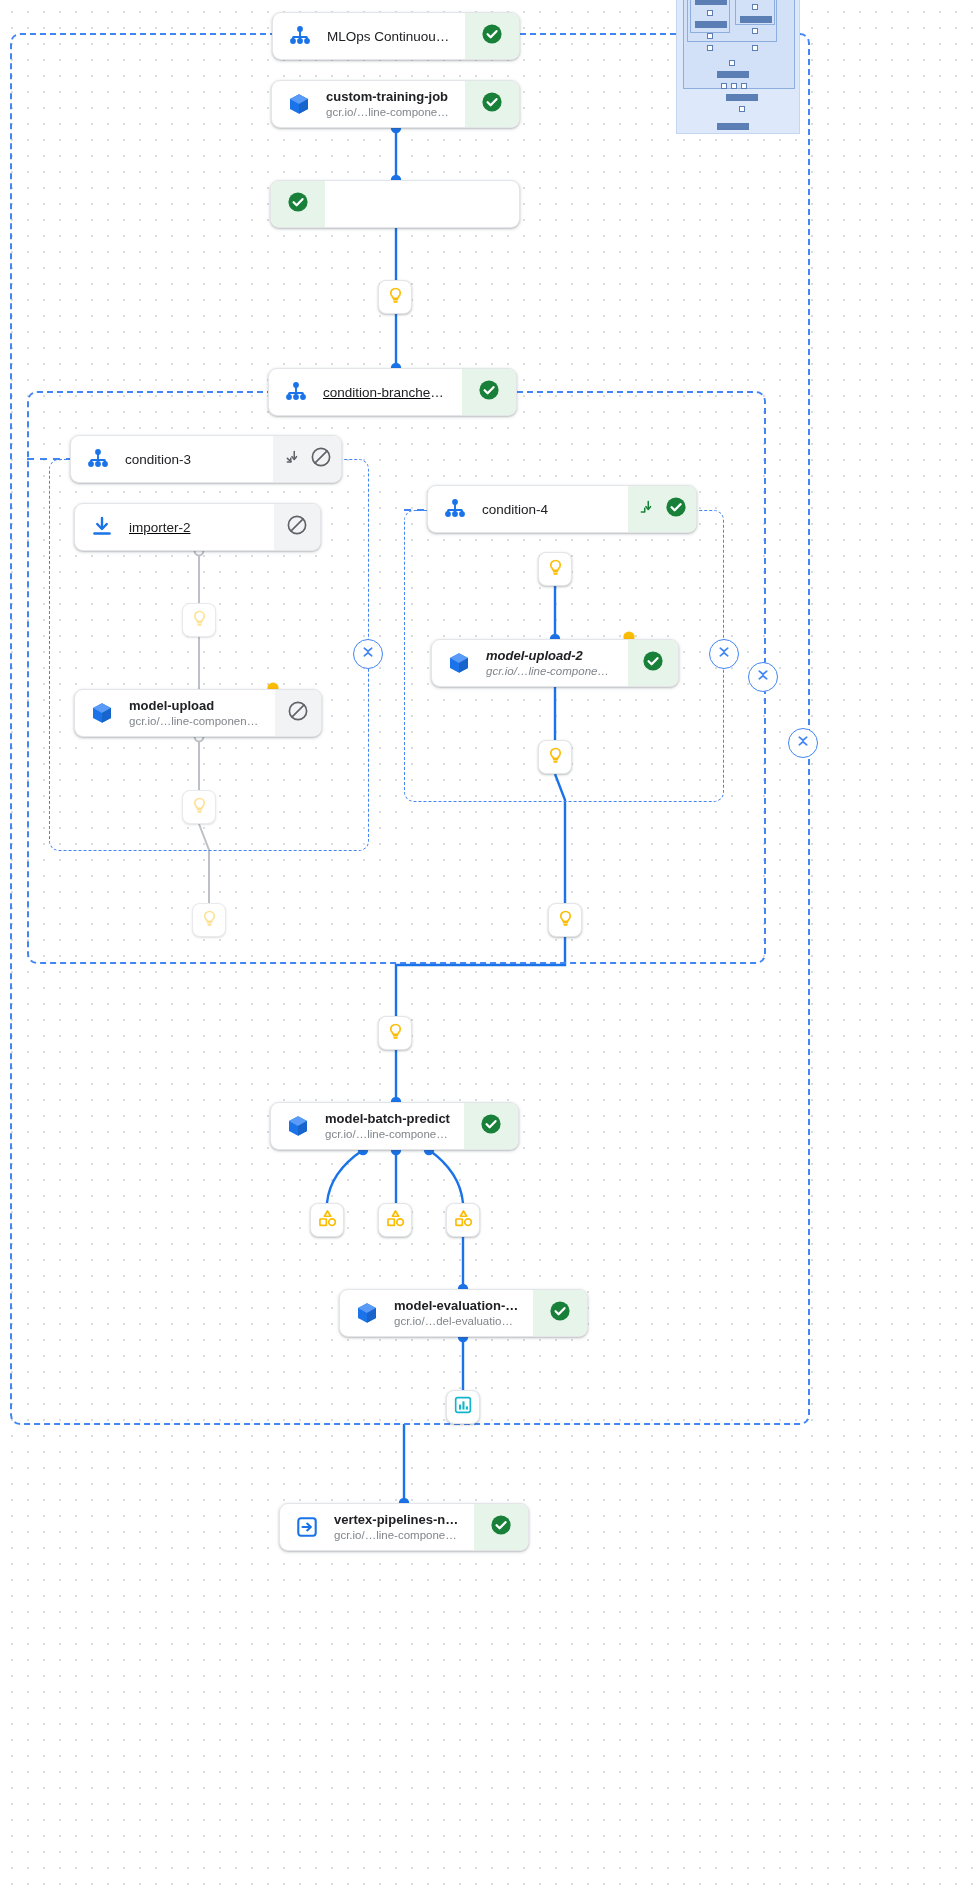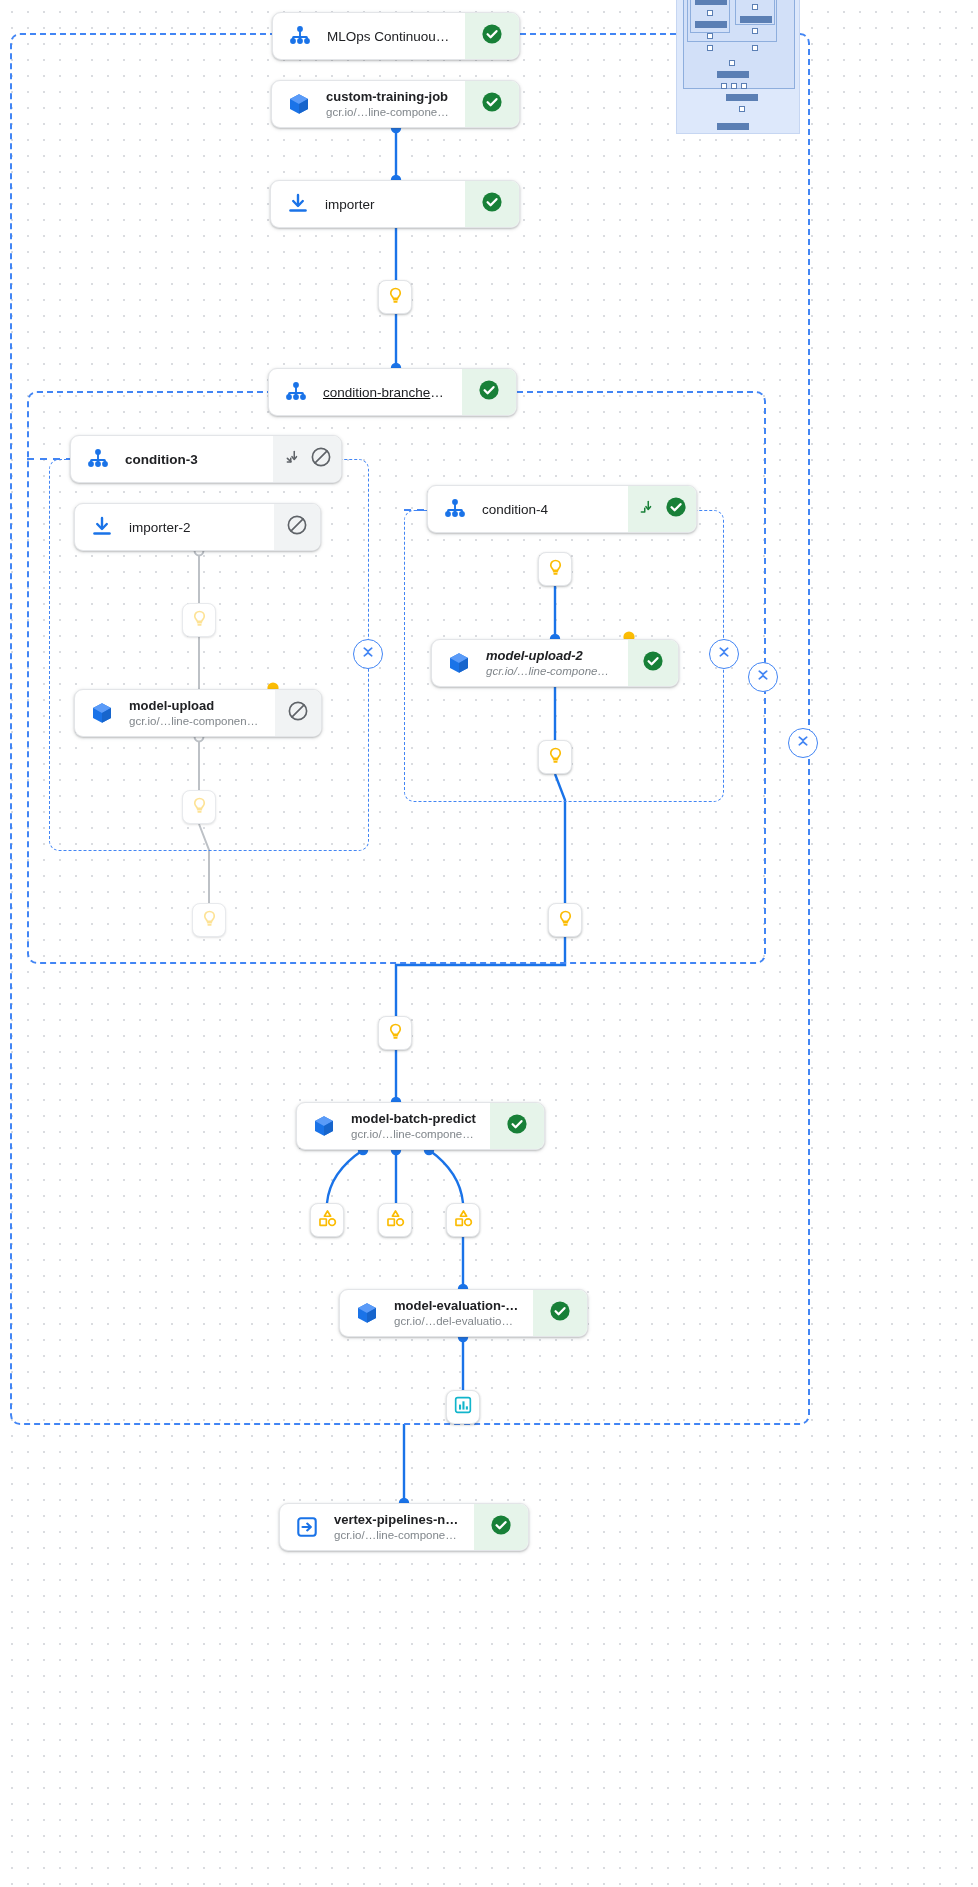--- a/index.html
+++ b/index.html
@@ -235,33 +235,20 @@
      </div>
      <div class="statuscell ok" style="width:54px">
 
        <span><svg width="24" height="24" viewBox="0 0 24 24" aria-hidden="true">
         <circle cx="12" cy="12" r="9.6" fill="#188038"></circle>
         <path d="M7.6 12.3 L10.6 15.3 L16.5 9.2" stroke="#ffffff" stroke-width="2.3" fill="none" stroke-linecap="round" stroke-linejoin="round"></path>
       </svg></span>
      </div>
       </div>
       <div class="node" style="left: 270px; top: 180px; width: 250px; height: 48px;">
-        <div class="body">
-       <span class="ico">
-            <svg width="24" height="24" viewBox="0 0 24 24" aria-hidden="true">
-        <path d="M12 3 V13" stroke="#1a73e8" stroke-width="2.4" stroke-linecap="round"></path>
-        <path d="M7.2 9 L12 14 L16.8 9" stroke="#1a73e8" stroke-width="2.4" fill="none" stroke-linecap="round" stroke-linejoin="round"></path>
-        <path d="M4.5 18.5 H19.5" stroke="#1a73e8" stroke-width="2.6" stroke-linecap="round"></path>
-      </svg>
-          </span>
-       <span class="txt">
-         <span class="title">importer</span>
-
-       </span>
-     </div>
      <div class="statuscell ok" style="width:54px">
 
        <span><svg width="24" height="24" viewBox="0 0 24 24" aria-hidden="true">
         <circle cx="12" cy="12" r="9.6" fill="#188038"></circle>
         <path d="M7.6 12.3 L10.6 15.3 L16.5 9.2" stroke="#ffffff" stroke-width="2.3" fill="none" stroke-linecap="round" stroke-linejoin="round"></path>
       </svg></span>
      </div>
       </div>
       <div class="node" style="left: 268px; top: 368px; width: 249px; height: 48px; text-decoration: underline;">
         <div class="body">
@@ -280,21 +267,21 @@
        </span>
      </div>
      <div class="statuscell ok" style="width:54px">
 
        <span><svg width="24" height="24" viewBox="0 0 24 24" aria-hidden="true">
         <circle cx="12" cy="12" r="9.6" fill="#188038"></circle>
         <path d="M7.6 12.3 L10.6 15.3 L16.5 9.2" stroke="#ffffff" stroke-width="2.3" fill="none" stroke-linecap="round" stroke-linejoin="round"></path>
       </svg></span>
      </div>
       </div>
-      <div class="node" style="left: 70px; top: 435px; width: 272px; height: 48px; font-weight: bold;">
+      <div class="node" style="left: 70px; top: 435px; width: 272px; height: 48px;">
         <div class="body">
        <span class="ico">
             <svg width="24" height="24" viewBox="0 0 24 24" aria-hidden="true">
         <circle cx="12" cy="5" r="2.9" fill="#1a73e8"></circle>
         <circle cx="5" cy="17" r="2.9" fill="#1a73e8"></circle>
         <circle cx="12" cy="17" r="2.9" fill="#1a73e8"></circle>
         <circle cx="19" cy="17" r="2.9" fill="#1a73e8"></circle>
         <path d="M12 7.5 V13 M12 13 H5.6 Q5 13 5 13.8 V14.5 M12 13 H18.4 Q19 13 19 13.8 V14.5 M12 13 V14.5" stroke="#1a73e8" stroke-width="1.9" fill="none" stroke-linecap="round"></path>
       </svg>
           </span>
@@ -309,21 +296,21 @@
         <path d="M10.8 11.6 L13.5 15 L16.2 11.6" stroke="#5f6368" stroke-width="1.8" fill="none" stroke-linecap="round" stroke-linejoin="round"></path>
         <path d="M9.5 17.6 L5.2 13.6" stroke="#5f6368" stroke-width="1.8" stroke-linecap="round"></path>
         <path d="M5.2 17.9 H9.3 V13.6" stroke="#5f6368" stroke-width="1.8" fill="none" stroke-linecap="round" stroke-linejoin="round"></path>
       </svg></span>
        <span><svg width="22" height="22" viewBox="0 0 24 24" aria-hidden="true">
         <circle cx="12" cy="12" r="9.4" fill="none" stroke="#5f6368" stroke-width="1.8"></circle>
         <path d="M5.6 18.4 L18.4 5.6" stroke="#5f6368" stroke-width="1.8" stroke-linecap="round"></path>
       </svg></span>
      </div>
       </div>
-      <div class="node" style="left: 74px; top: 503px; width: 247px; height: 48px;">
+      <div class="node" style="left: 74px; top: 503px; width: 247px; height: 48px; text-decoration: underline;">
         <div class="body">
        <span class="ico">
             <svg width="24" height="24" viewBox="0 0 24 24" aria-hidden="true">
         <path d="M12 3 V13" stroke="#1a73e8" stroke-width="2.4" stroke-linecap="round"></path>
         <path d="M7.2 9 L12 14 L16.8 9" stroke="#1a73e8" stroke-width="2.4" fill="none" stroke-linecap="round" stroke-linejoin="round"></path>
         <path d="M4.5 18.5 H19.5" stroke="#1a73e8" stroke-width="2.6" stroke-linecap="round"></path>
       </svg>
           </span>
        <span class="txt">
          <span class="title">importer-2</span>
@@ -403,21 +390,21 @@
        </span>
      </div>
      <div class="statuscell ok" style="width:50px">
 
        <span><svg width="24" height="24" viewBox="0 0 24 24" aria-hidden="true">
         <circle cx="12" cy="12" r="9.6" fill="#188038"></circle>
         <path d="M7.6 12.3 L10.6 15.3 L16.5 9.2" stroke="#ffffff" stroke-width="2.3" fill="none" stroke-linecap="round" stroke-linejoin="round"></path>
       </svg></span>
      </div>
       </div>
-      <div class="node twoline" style="left: 270px; top: 1102px; width: 249px; height: 48px; margin-left: 26px;">
+      <div class="node twoline" style="left: 270px; top: 1102px; width: 249px; height: 48px;">
         <div class="body">
        <span class="ico">
             <svg width="24" height="24" viewBox="0 0 24 24" aria-hidden="true">
         <path d="M12 2.3 L21 7.1 V16.9 L12 21.7 L3 16.9 V7.1 Z" fill="#1a73e8"></path>
         <path d="M12 2.3 L21 7.1 L12 12 L3 7.1 Z" fill="#5b9bf8"></path>
         <path d="M12 12 L21 7.1 V16.9 L12 21.7 Z" fill="#1765cc"></path>
       </svg>
           </span>
        <span class="txt">
          <span class="title">model-batch-predict</span>

